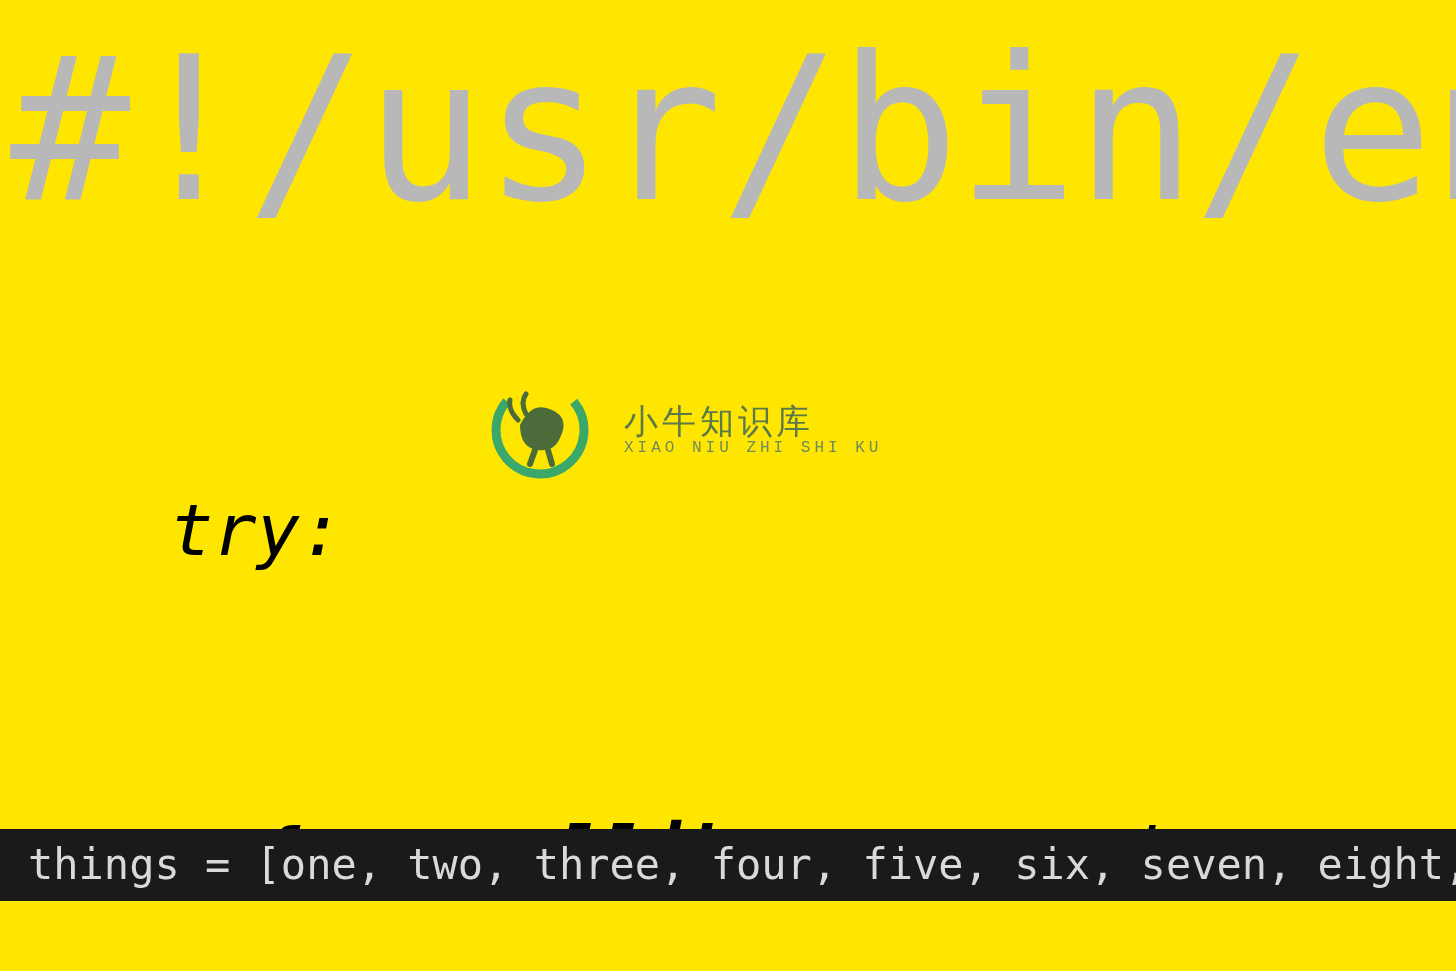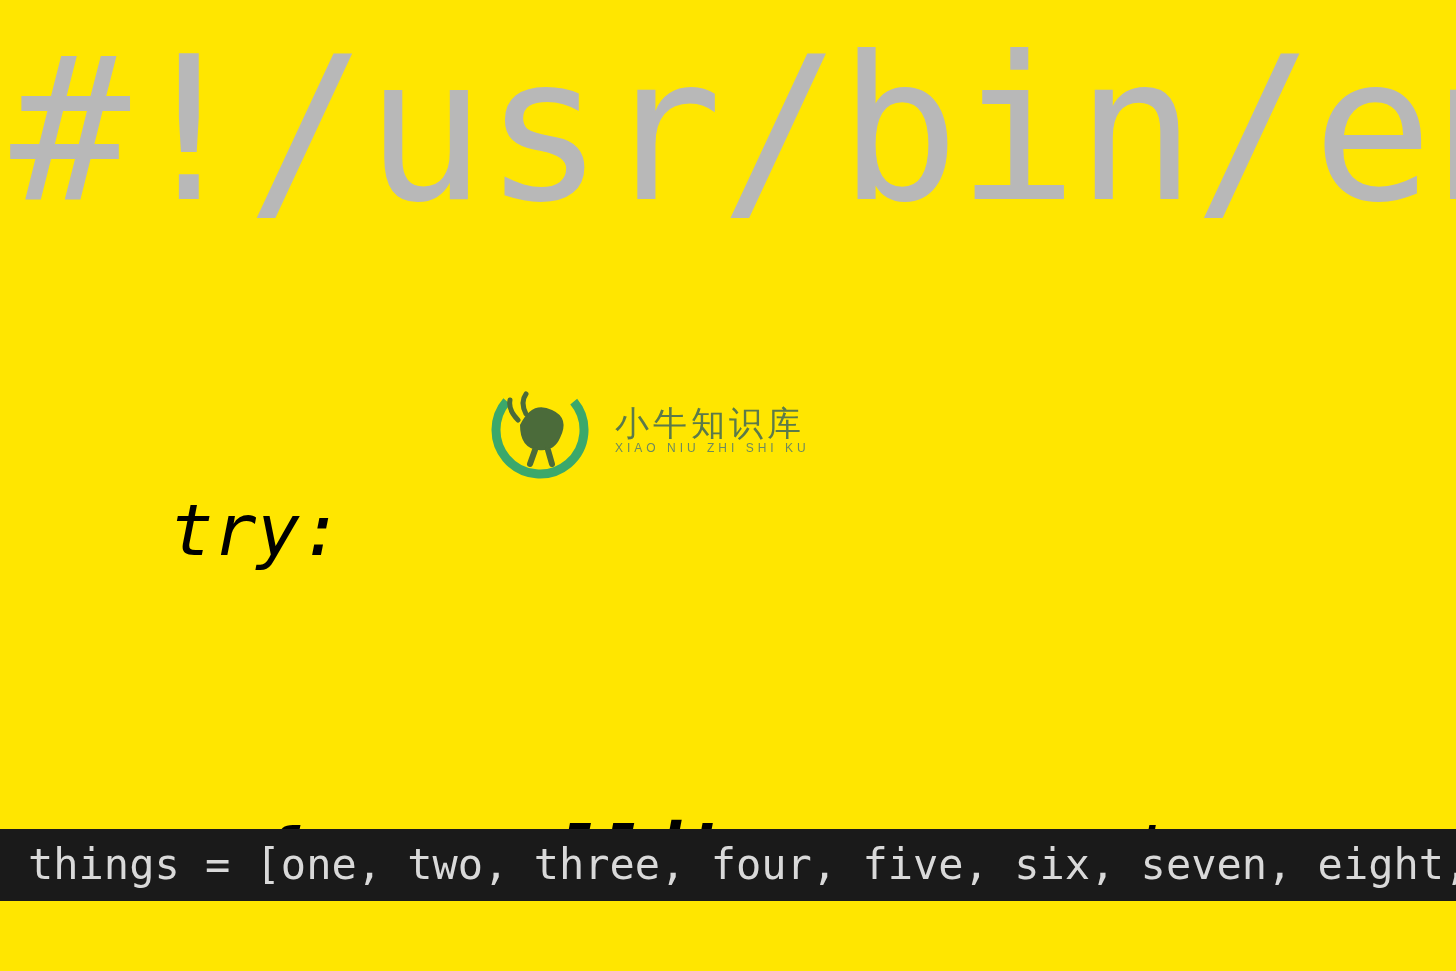--- a/index.html
+++ b/index.html
@@ -37,38 +37,38 @@
   }
   .code-line { display: block; white-space: pre; font-style: italic; }
   .bold { font-weight: 700; }
 
   .watermark {
     position: absolute;
     top: 380px;
     left: 480px;
     display: flex;
     align-items: center;
-    gap: 15px;
+    gap: 24px;
     pointer-events: none;
   }
   .watermark-icon {
     width: 120px;
     height: 100px;
   }
   .watermark-text { line-height: 1.1; }
   .watermark-cn {
     font-family: "PingFang SC", "Microsoft YaHei", sans-serif;
     font-size: 34px;
     color: #5b7a4a;
     letter-spacing: 4px;
     display: block;
   }
   .watermark-en {
-    font-family: Liberation Sans, sans-serif;
-    font-size: 12px;
+    font-family: Liberation Mono, monospace;
+    font-size: 16px;
     letter-spacing: 4px;
     color: #6e8a5e;
     display: block;
   }
 
   .bottom-bar {
     position: absolute;
     left: 0;
     right: 0;
     bottom: 70px;

